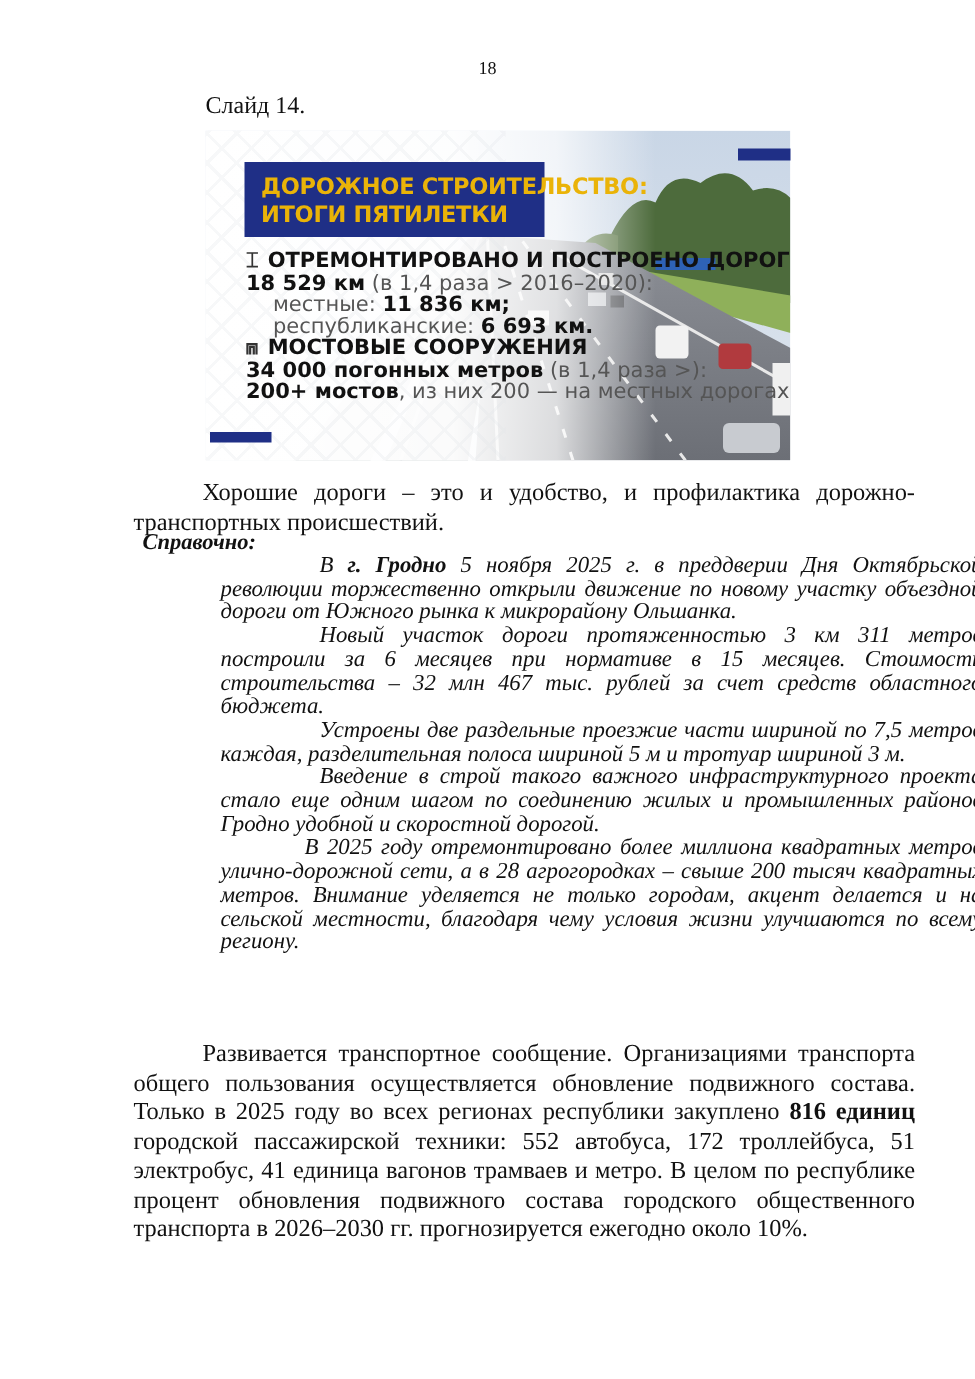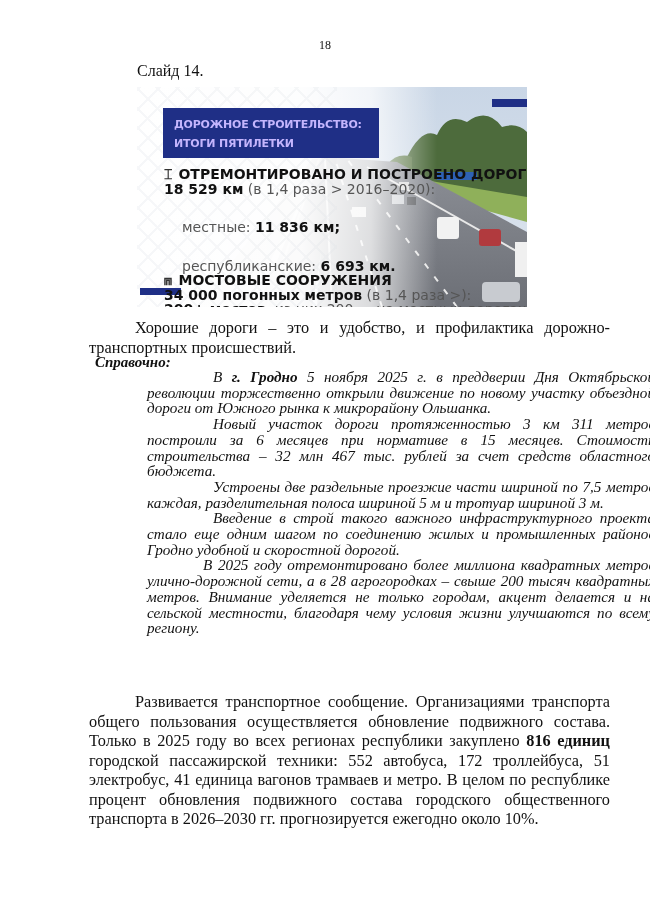--- a/index.html
+++ b/index.html
@@ -9,29 +9,29 @@
   .slide-label { position: absolute; top: 62px; left: 137px; font-size: 16px; }
 
   
   .slide { position: absolute; left: 137px; top: 87px; width: 390px; height: 220px; overflow: hidden; background: #fff; }
   .slide-photo { position: absolute; inset: 0; }
   .slide-fade { position: absolute; left: 0; top: 0; width: 300px; height: 220px;
     background: linear-gradient(90deg, rgba(255,255,255,1) 0%, rgba(255,255,255,0.97) 55%, rgba(255,255,255,0.75) 78%, rgba(255,255,255,0) 100%); }
   .slide-pattern { position: absolute; left: 0; top: 0; width: 200px; height: 220px; opacity: 0.25;
     background-image: repeating-linear-gradient(45deg, #dfe3e8 0 2px, transparent 2px 14px),
                       repeating-linear-gradient(-45deg, #dfe3e8 0 2px, transparent 2px 14px); }
-  .slide-title-box { position: absolute; left: 26px; top: 21px; width: 216px; height: 50px; background: #1f2f86;
-    color: #c4b5fd; font-family: "DejaVu Sans", sans-serif; font-weight: bold; font-size: 11px; line-height: 19px;
+  .slide-title-box { position: absolute; left: 26px; top: 21px; width: 200px; height: 50px; background: #1f2f86;
+    color: #eab308; font-family: "DejaVu Sans", sans-serif; font-weight: bold; font-size: 15px; line-height: 19px;
     padding: 7px 0 0 11px; box-sizing: border-box; letter-spacing: -0.2px; }
   .slide-title-box div { white-space: nowrap; }
   .accent-top { position: absolute; left: 355px; top: 12px; width: 38px; height: 8px; background: #1f2f86; }
   .accent-bottom { position: absolute; left: 3px; top: 201px; width: 41px; height: 7px; background: #1f2f86; }
   .slide-body { position: absolute; left: 27px; top: 80px; font-family: "DejaVu Sans", sans-serif; font-size: 14px; line-height: 14.5px; color: #2a2a2a; white-space: nowrap; }
   .slide-body b { color: #111; }
-  .slide-body .indent { padding-left: 18px; margin-top: 24px; }
+  .slide-body .indent { padding-left: 18px; }
   .slide-body .muted { color: #555; text-align: right; }
   .slide-body .icon { display: inline-block; width: 10px; font-weight: bold; color: #333; }
 
   
   .para { position: absolute; left: 89px; width: 521px; font-size: 16.3px; line-height: 19.5px; text-align: justify; }
   .para .first { text-indent: 46px; }
   .ref-heading { position: absolute; left: 95px; top: 354px; font-size: 15px; font-weight: bold; font-style: italic; }
   .ref-block { position: absolute; left: 103px; top: 369px; width: 508px; font-style: italic; font-size: 15.2px; line-height: 15.7px; text-align: justify; margin-left: 44px; }
   .ref-block p { margin: 0; text-indent: 66px; }
   .ref-block p.small-indent { text-indent: 56px; }

